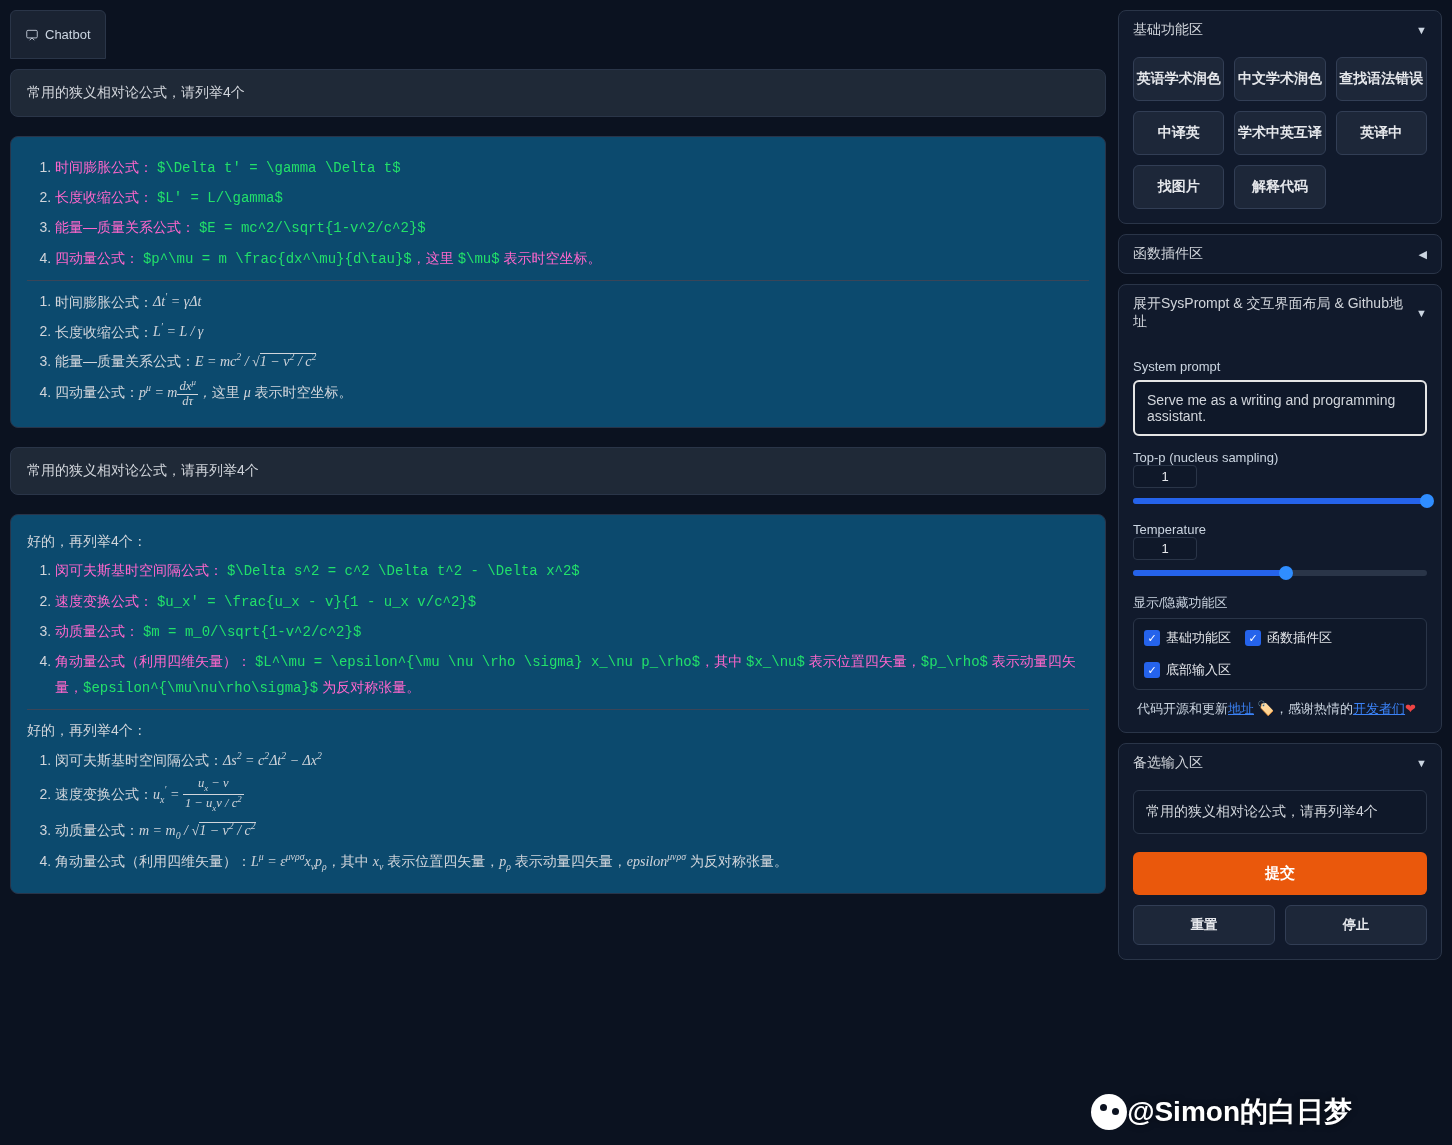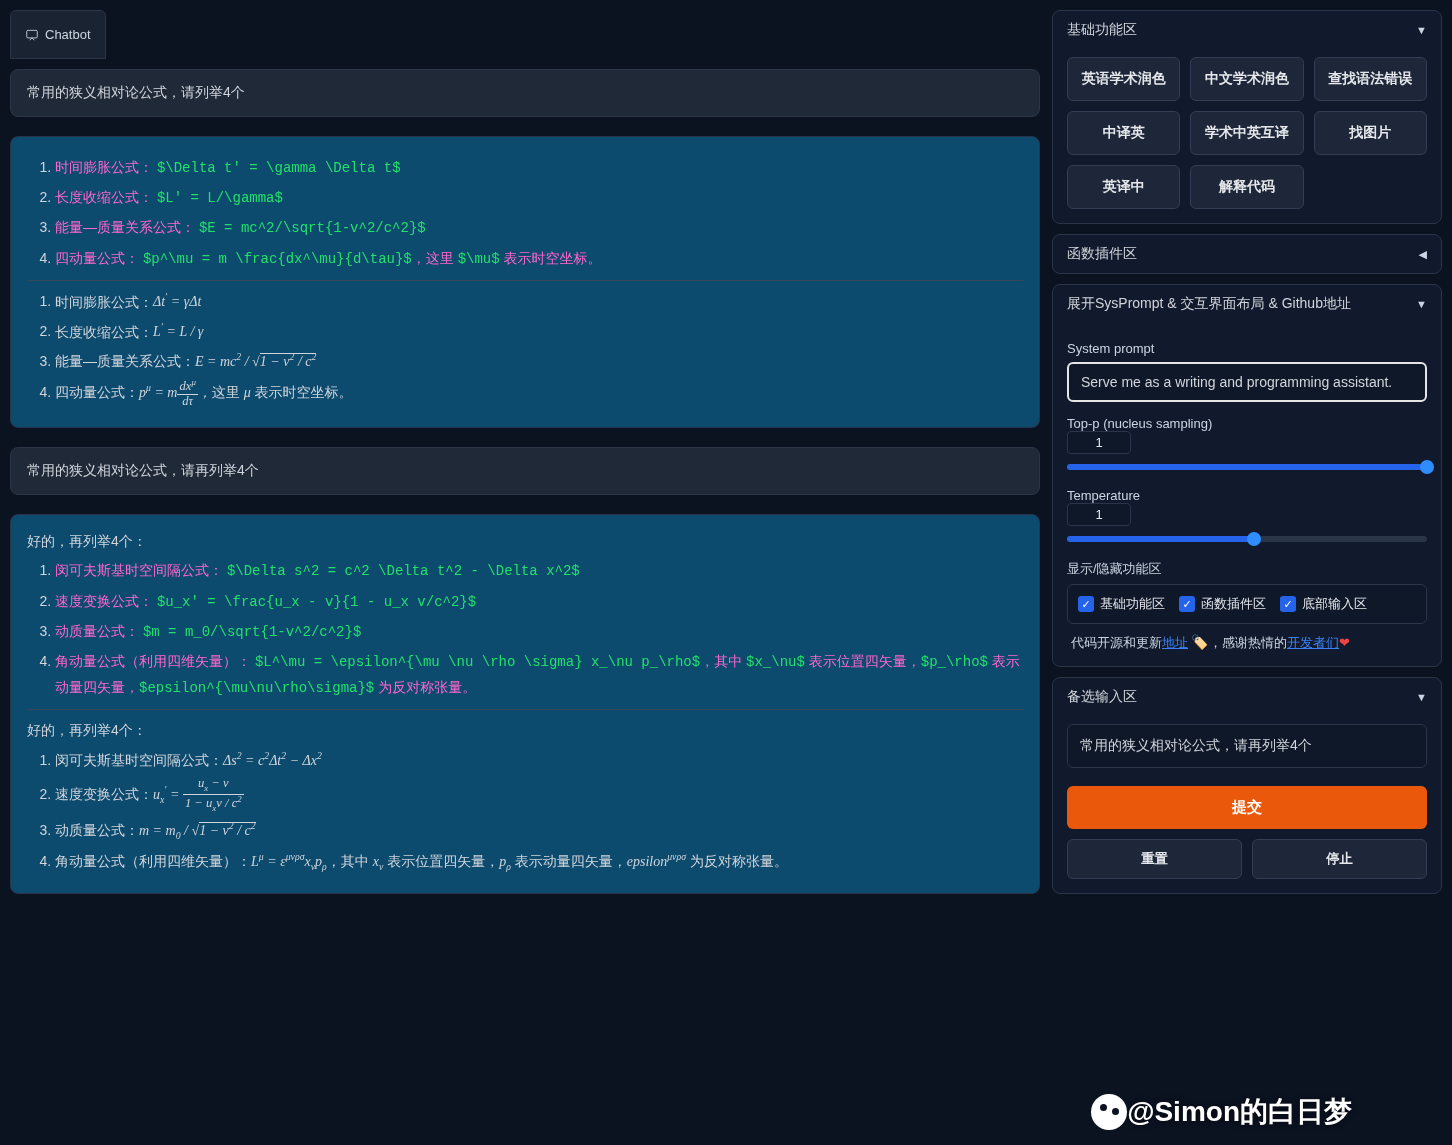--- a/index.html
+++ b/index.html
@@ -6,21 +6,21 @@
 body {
   background: #0b1220;
   color: #d1d5db;
   font-family: -apple-system, BlinkMacSystemFont, "Segoe UI", sans-serif;
   font-size: 14px;
   padding: 10px;
   display: flex;
   gap: 12px;
 }
 .left-col { flex: 1; min-width: 0; }
-.right-col { width: 390px; display: flex; flex-direction: column; gap: 10px; }
+.right-col { width: 324px; display: flex; flex-direction: column; gap: 10px; }
 
 .tab {
   display: inline-flex;
   align-items: center;
   gap: 6px;
   background: #1a2332;
   border: 1px solid #2a3548;
   border-radius: 6px 6px 0 0;
   padding: 16px 14px;
   color: #cbd5e1;
@@ -260,22 +260,22 @@
       <span>基础功能区</span>
       <span class="arrow">▼</span>
     </div>
     <div class="panel-body">
       <div class="btn-grid">
         <div class="fn-btn">英语学术润色</div>
         <div class="fn-btn">中文学术润色</div>
         <div class="fn-btn">查找语法错误</div>
         <div class="fn-btn">中译英</div>
         <div class="fn-btn">学术中英互译</div>
+        <div class="fn-btn">英译中</div>
         <div class="fn-btn">找图片</div>
-        <div class="fn-btn">英译中</div>
         <div class="fn-btn">解释代码</div>
       </div>
     </div>
   </div>
 
   <div class="panel">
     <div class="panel-head">
       <span>函数插件区</span>
       <span class="arrow">◀</span>
     </div>

